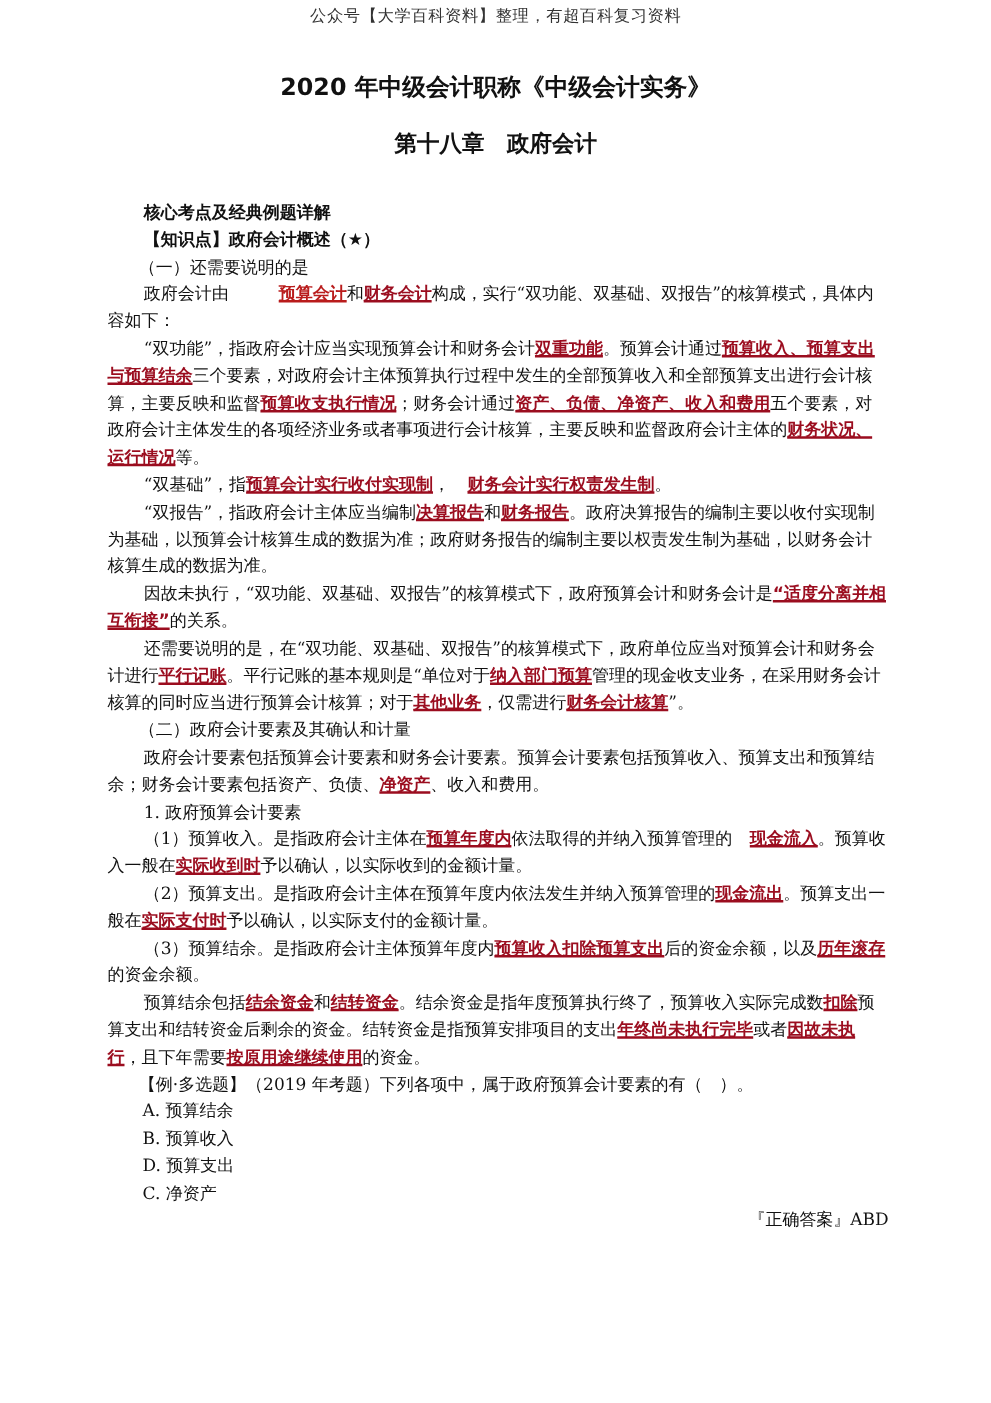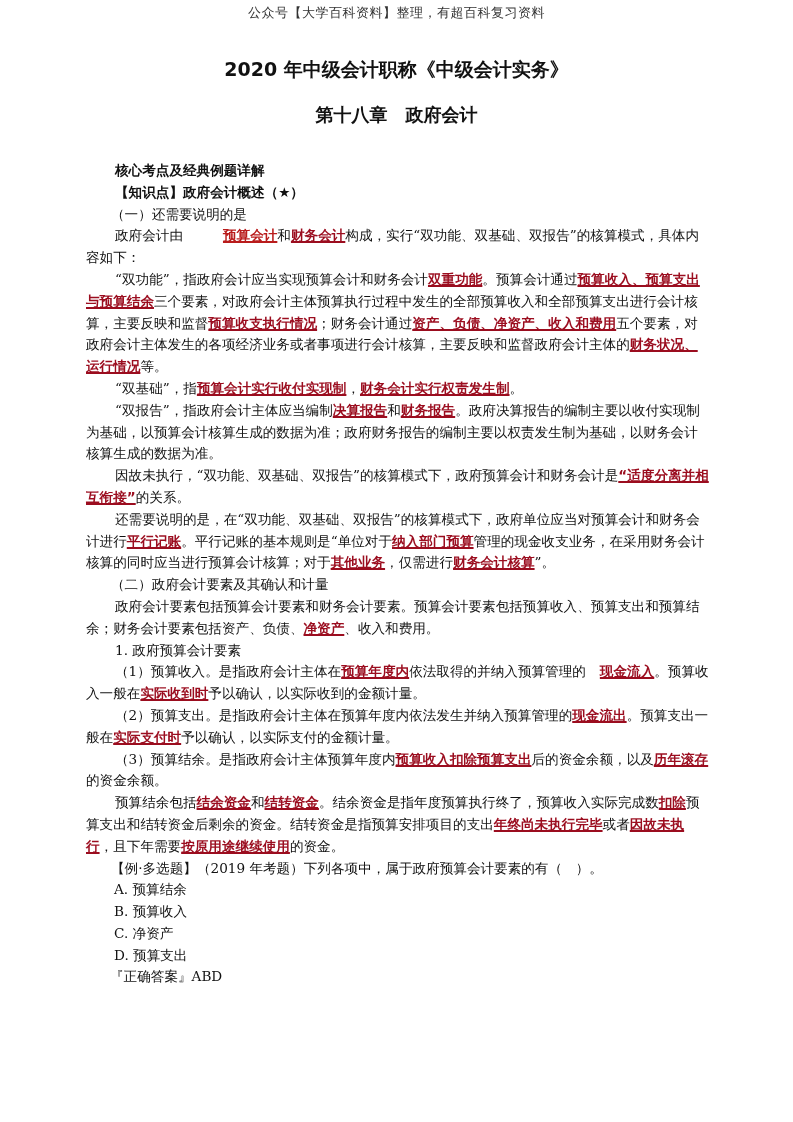--- a/index.html
+++ b/index.html
@@ -13,45 +13,45 @@
              font-size: 18px; font-weight: bold; font-family: "DejaVu Sans", "Liberation Sans", sans-serif; }
   .content { position: absolute; top: 160px; left: 86px; width: 625px; font-size: 13.6px; line-height: 21.8px; }
   .content p { margin: 0; }
   .bold { font-weight: bold; font-family: "DejaVu Sans", "Liberation Sans", sans-serif; }
   .indent { text-indent: 29px; }
   .sub { padding-left: 29px; }
   .subq { padding-left: 25px; }
   .hl { color: #9b0d1f; font-weight: bold; text-decoration: underline; text-decoration-thickness: 2px;
         font-family: "DejaVu Sans", "Liberation Sans", sans-serif; }
   .opt { padding-left: 28px; }
-  .ans { padding-left: 24px; }
+  .ans { padding-left: 24px; text-align: right; }
 </style>
 </head>
 <body>
 
 <div class="header-note">公众号【大学百科资料】整理，有超百科复习资料</div>
 <div class="title">2020 年中级会计职称《中级会计实务》</div>
 <div class="chapter">第十八章　政府会计</div>
 
 <div class="content">
   <p class="bold sub">核心考点及经典例题详解</p>
   <p class="bold sub">【知识点】政府会计概述（★）</p>
   <p class="subq">（一）还需要说明的是</p>
   <p class="indent"><span>政府会计由</span><span class="hl" style="color: #b91c1c; margin-left: 40px;">预算会计</span><span>和</span><span class="hl" style="color: rgb(155, 13, 31);">财务会计</span><span>构成，实行“双功能、双基础、双报告”的核算模式，具体内容如下：</span></p>
   <p class="indent"><span>“双功能”，指政府会计应当实现预算会计和财务会计</span><span class="hl" style="color: rgb(155, 13, 31);">双重功能</span><span>。预算会计通过</span><span class="hl" style="color: rgb(155, 13, 31);">预算收入、预算支出与预算结余</span><span>三个要素，对政府会计主体预算执行过程中发生的全部预算收入和全部预算支出进行会计核算，主要反映和监督</span><span class="hl" style="color: rgb(155, 13, 31);">预算收支执行情况</span><span>；财务会计通过</span><span class="hl" style="color: rgb(155, 13, 31);">资产、负债、净资产、收入和费用</span><span>五个要素，对政府会计主体发生的各项经济业务或者事项进行会计核算，主要反映和监督政府会计主体的</span><span class="hl" style="color: rgb(155, 13, 31);">财务状况、运行情况</span><span>等。</span></p>
-  <p class="indent"><span>“双基础”，指</span><span class="hl" style="color: rgb(155, 13, 31);">预算会计实行收付实现制</span><span>，</span><span class="hl" style="color: rgb(155, 13, 31);">财务会计实行权责发生制</span><span>。</span></p>
+  <p class="indent"><span>“双基础”，指</span><span class="hl" style="color: rgb(155, 13, 31);">预算会计实行收付实现制</span><span>，</span><span class="hl" style="color: rgb(155, 13, 31); margin-left: 14px;">财务会计实行权责发生制</span><span>。</span></p>
   <p class="indent"><span>“双报告”，指政府会计主体应当编制</span><span class="hl" style="color: rgb(155, 13, 31);">决算报告</span><span>和</span><span class="hl" style="color: rgb(155, 13, 31);">财务报告</span><span>。政府决算报告的编制主要以收付实现制为基础，以预算会计核算生成的数据为准；政府财务报告的编制主要以权责发生制为基础，以财务会计核算生成的数据为准。</span></p>
   <p class="indent"><span>因故未执行，“双功能、双基础、双报告”的核算模式下，政府预算会计和财务会计是</span><span class="hl" style="color: rgb(155, 13, 31);">“适度分离并相互衔接”</span><span>的关系。</span></p>
   <p class="indent"><span>还需要说明的是，在“双功能、双基础、双报告”的核算模式下，政府单位应当对预算会计和财务会计进行</span><span class="hl" style="color: rgb(155, 13, 31);">平行记账</span><span>。平行记账的基本规则是“单位对于</span><span class="hl" style="color: rgb(155, 13, 31);">纳入部门预算</span><span>管理的现金收支业务，在采用财务会计核算的同时应当进行预算会计核算；对于</span><span class="hl" style="color: rgb(155, 13, 31);">其他业务</span><span>，仅需进行</span><span class="hl" style="color: rgb(155, 13, 31);">财务会计核算</span><span>”。</span></p>
   <p class="subq">（二）政府会计要素及其确认和计量</p>
   <p class="indent"><span>政府会计要素包括预算会计要素和财务会计要素。预算会计要素包括预算收入、预算支出和预算结余；财务会计要素包括资产、负债、</span><span class="hl" style="color: rgb(155, 13, 31);">净资产</span><span>、收入和费用。</span></p>
   <p class="sub">1. 政府预算会计要素</p>
   <p class="indent"><span>（1）预算收入。是指政府会计主体在</span><span class="hl" style="color: rgb(155, 13, 31);">预算年度内</span><span>依法取得的并纳入预算管理的</span><span class="hl" style="color: rgb(155, 13, 31); margin-left: 14px;">现金流入</span><span>。预算收入一般在</span><span class="hl" style="color: rgb(155, 13, 31);">实际收到时</span><span>予以确认，以实际收到的金额计量。</span></p>
   <p class="indent"><span>（2）预算支出。是指政府会计主体在预算年度内依法发生并纳入预算管理的</span><span class="hl" style="color: rgb(155, 13, 31);">现金流出</span><span>。预算支出一般在</span><span class="hl" style="color: rgb(155, 13, 31);">实际支付时</span><span>予以确认，以实际支付的金额计量。</span></p>
   <p class="indent"><span>（3）预算结余。是指政府会计主体预算年度内</span><span class="hl" style="color: rgb(155, 13, 31);">预算收入扣除预算支出</span><span>后的资金余额，以及</span><span class="hl" style="color: rgb(155, 13, 31);">历年滚存</span><span>的资金余额。</span></p>
   <p class="indent"><span>预算结余包括</span><span class="hl" style="color: rgb(155, 13, 31);">结余资金</span><span>和</span><span class="hl" style="color: rgb(155, 13, 31);">结转资金</span><span>。结余资金是指年度预算执行终了，预算收入实际完成数</span><span class="hl" style="color: rgb(155, 13, 31);">扣除</span><span>预算支出和结转资金后剩余的资金。结转资金是指预算安排项目的支出</span><span class="hl" style="color: rgb(155, 13, 31);">年终尚未执行完毕</span><span>或者</span><span class="hl" style="color: rgb(155, 13, 31);">因故未执行</span><span>，且下年需要</span><span class="hl" style="color: rgb(155, 13, 31);">按原用途继续使用</span><span>的资金。</span></p>
   <p class="subq">【例·多选题】（2019 年考题）下列各项中，属于政府预算会计要素的有（　）。</p>
   <p class="opt">A. 预算结余</p>
   <p class="opt">B. 预算收入</p>
+  <p class="opt">D. 预算支出</p>
   <p class="opt">C. 净资产</p>
-  <p class="opt">D. 预算支出</p>
   <p class="ans">『正确答案』ABD</p>
 </div>
 
 </body></html>

